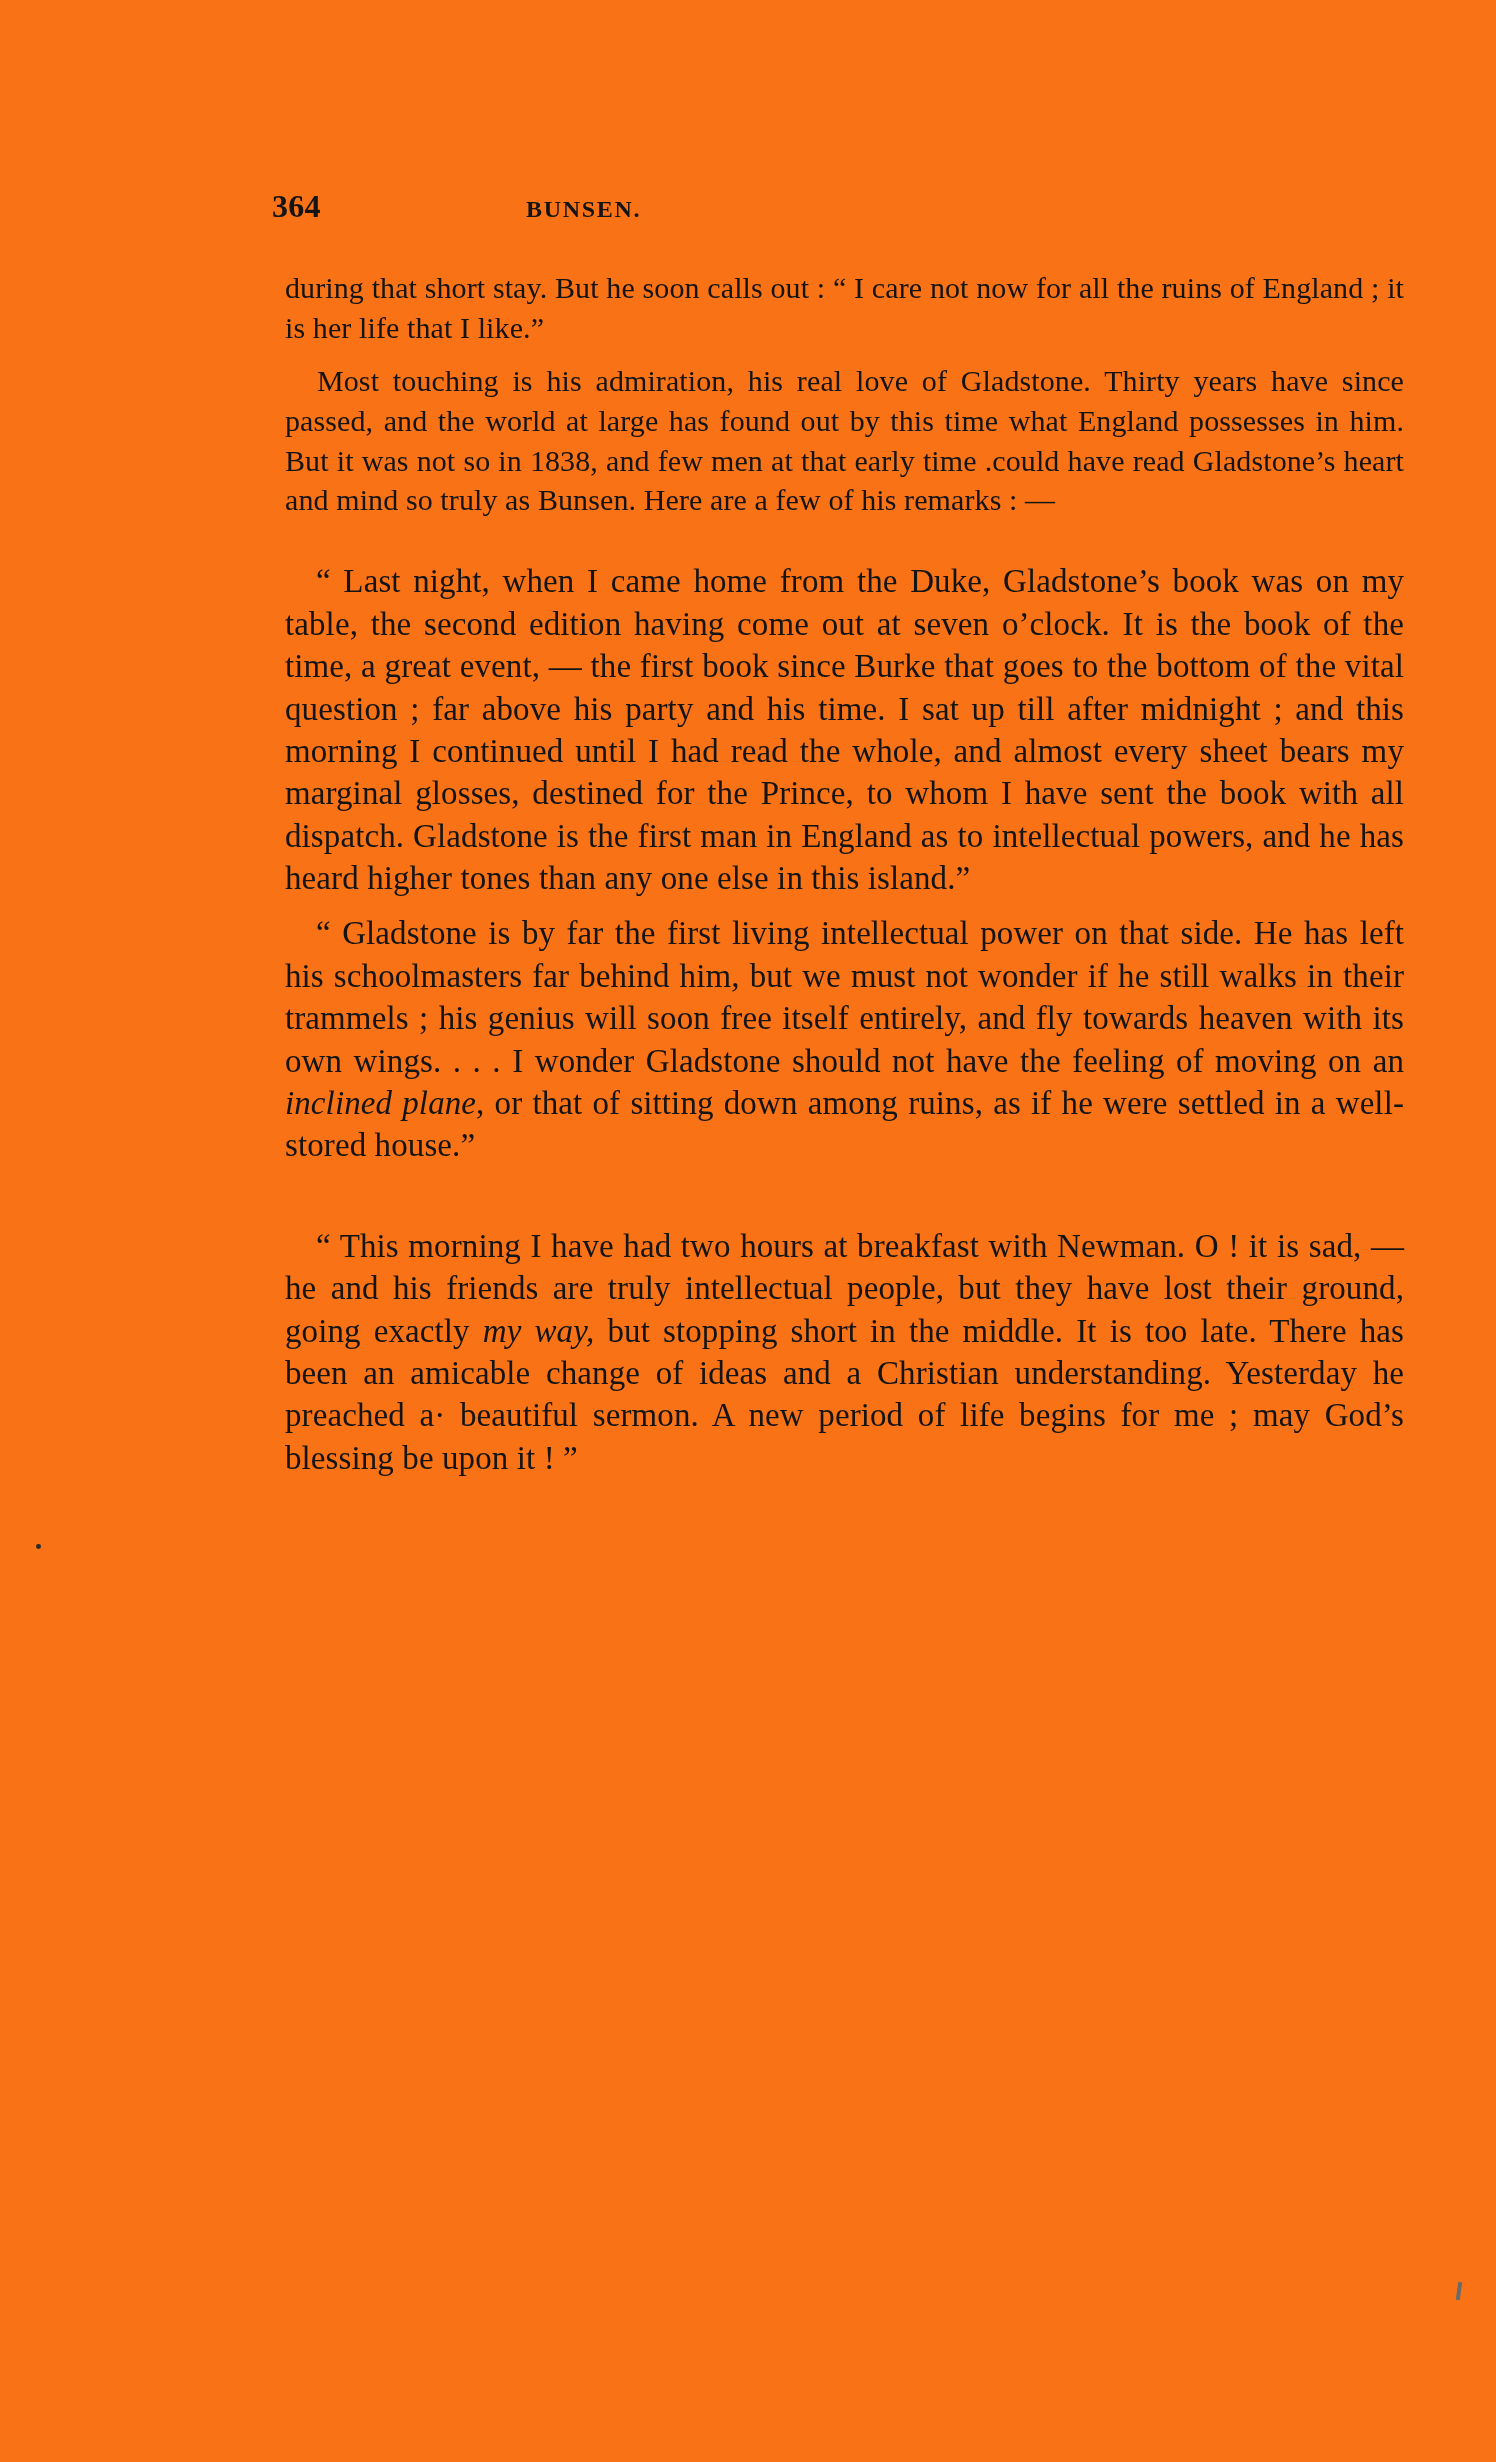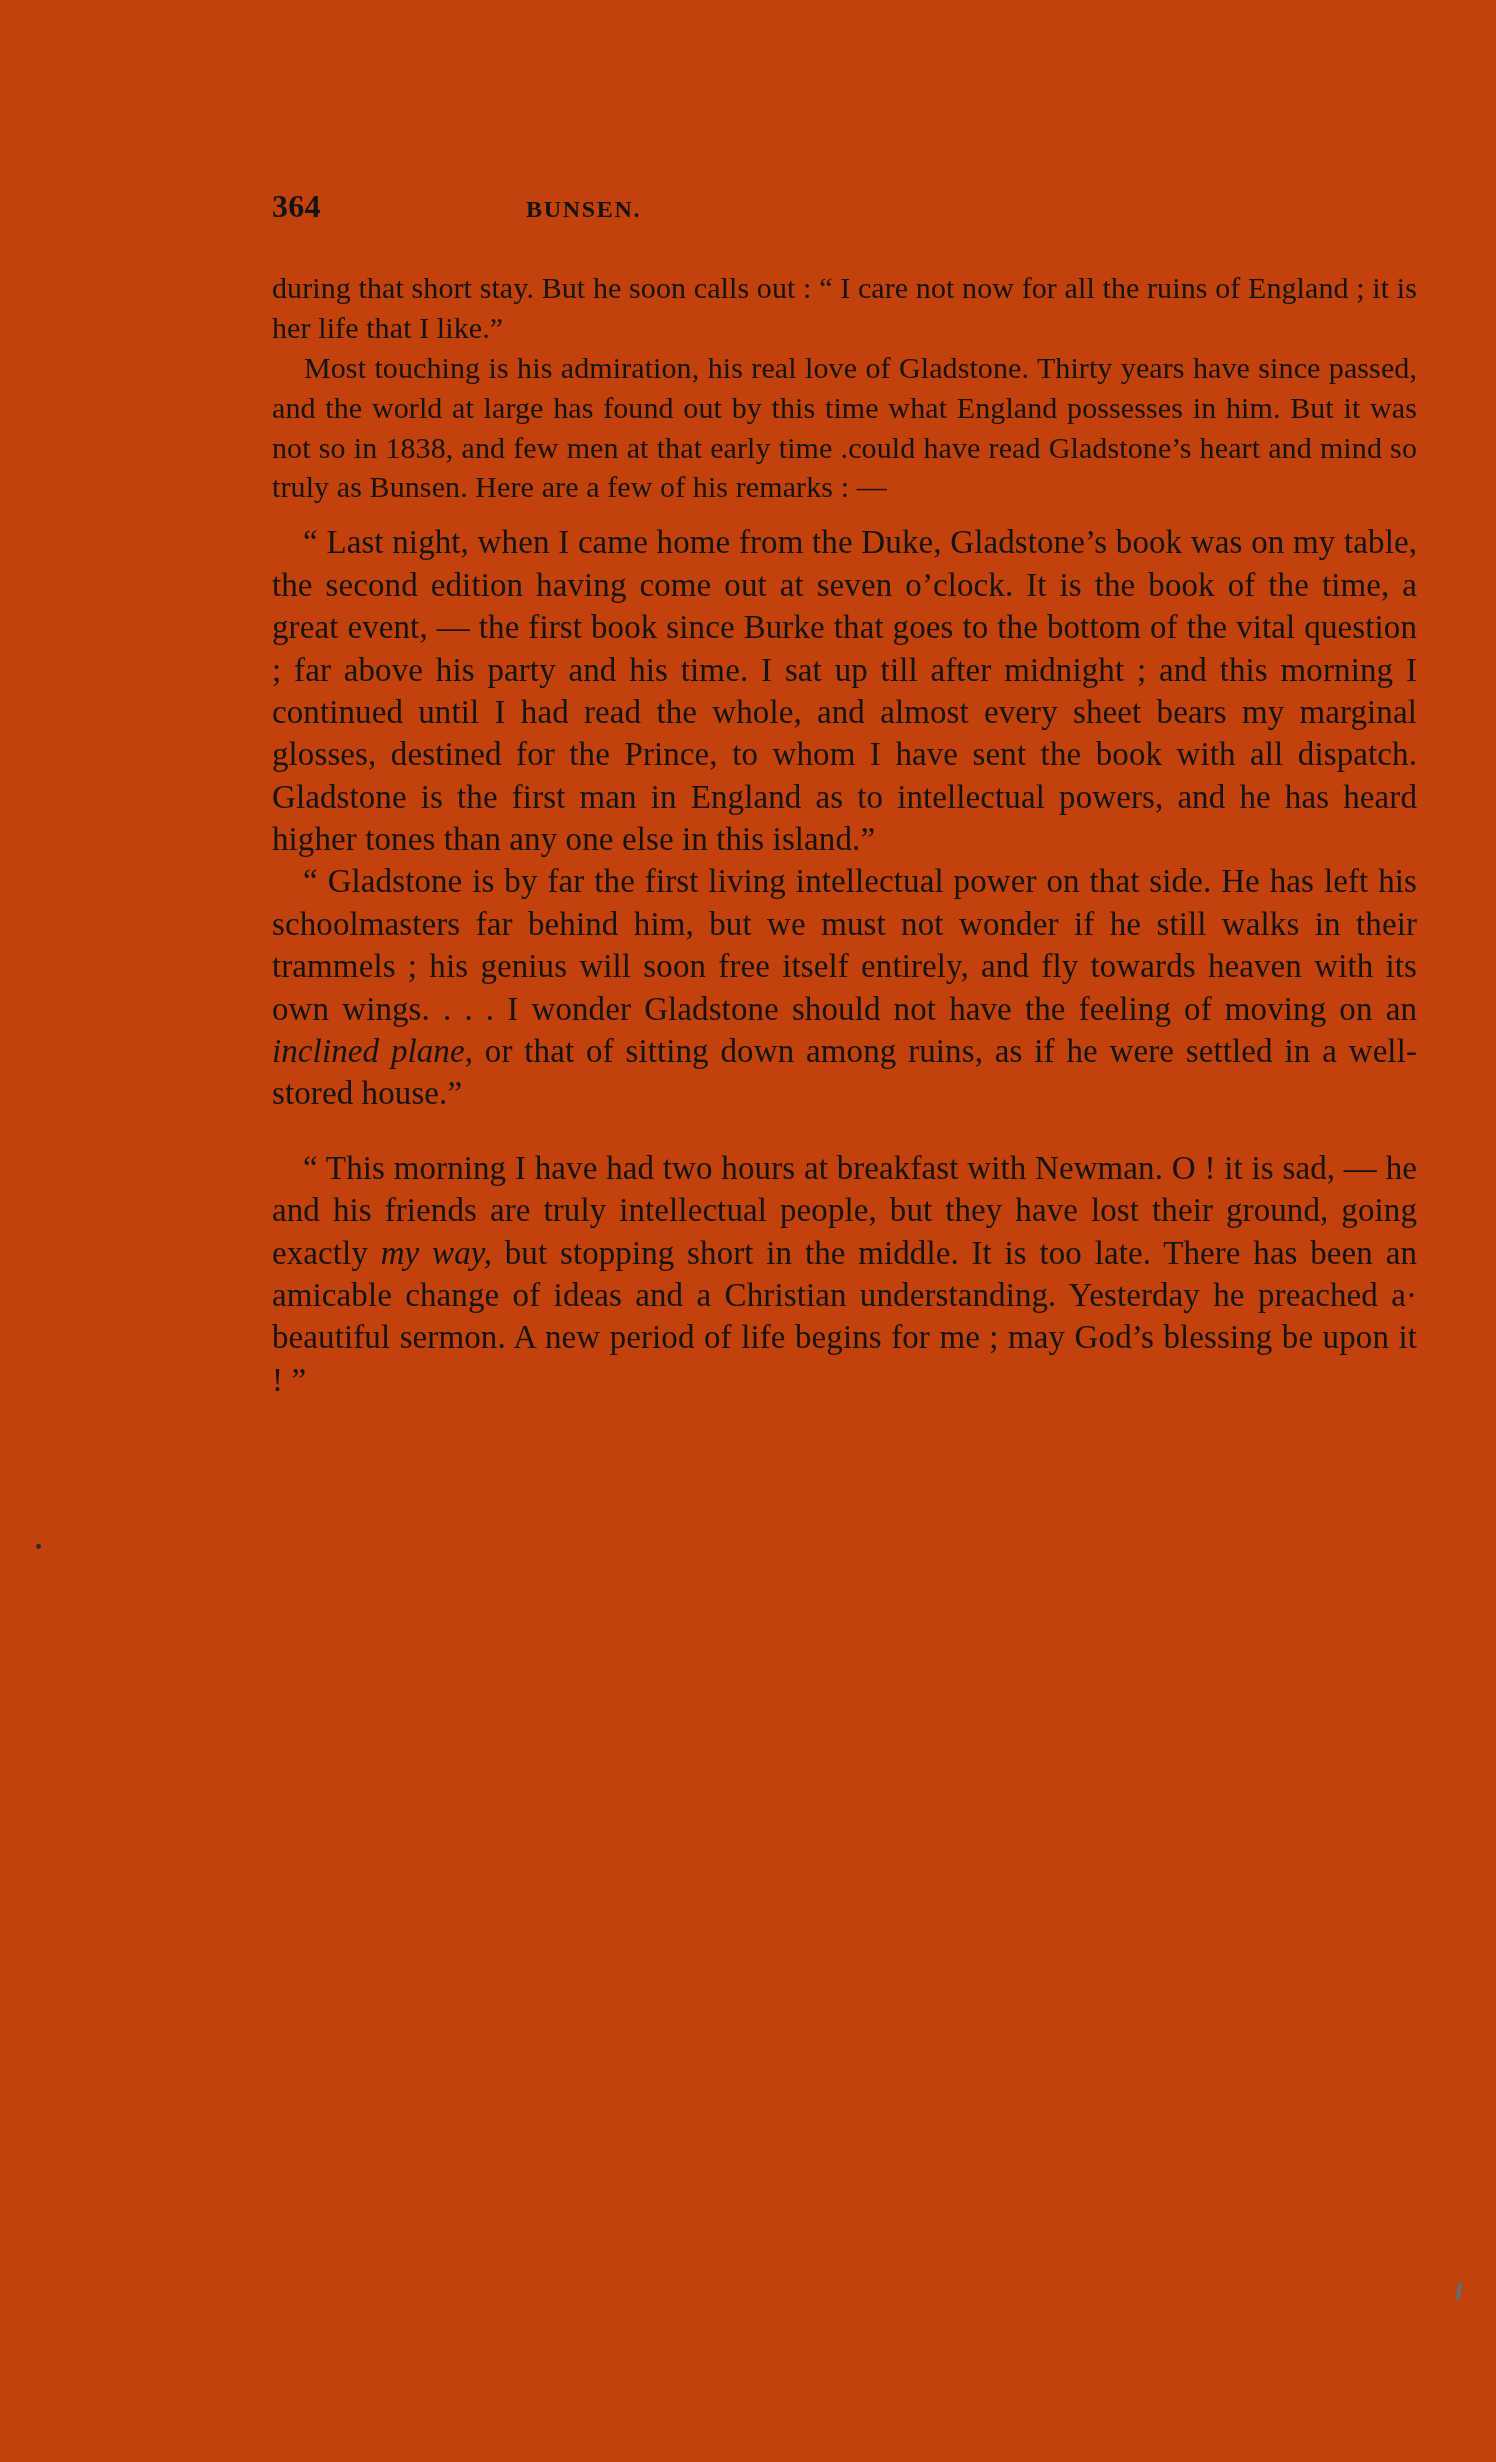--- a/index.html
+++ b/index.html
@@ -14,21 +14,21 @@
     color: #141414;
     position: relative;
     overflow: hidden;
   }
   .page {
     position: absolute;
     left: 0;
     top: 0;
     width: 1496px;
     height: 2462px;
-    background: #c2410c;
+    background: #f97316;
   }
   .content {
     position: absolute;
     left: 272px;
     top: 188px;
     width: 1145px;
   }
 
   
   .running-head {
@@ -49,21 +49,21 @@
     left: 214px;
     top: 8.4px;
     font-size: 24px;
     font-weight: bold;
     letter-spacing: 1.7px;
     margin-left: 40px;
   }
 
   
   p {
-    margin: 0;
+    margin: 13px;
     text-align: justify;
     text-align-last: left;
   }
   .body-text {
     font-size: 30px;
     line-height: 1.33;
     letter-spacing: 0.1px;
   }
   .body-text.indent {
     text-indent: 32px;

